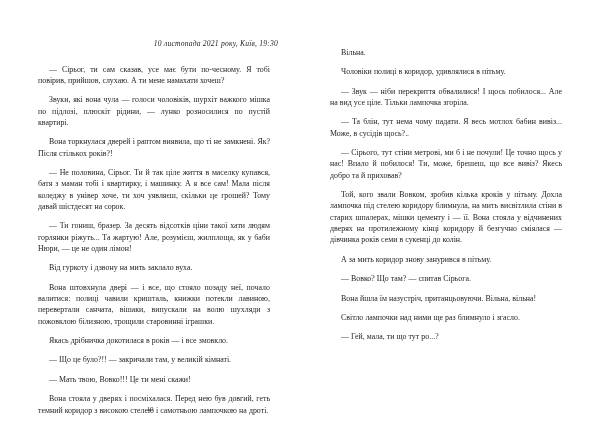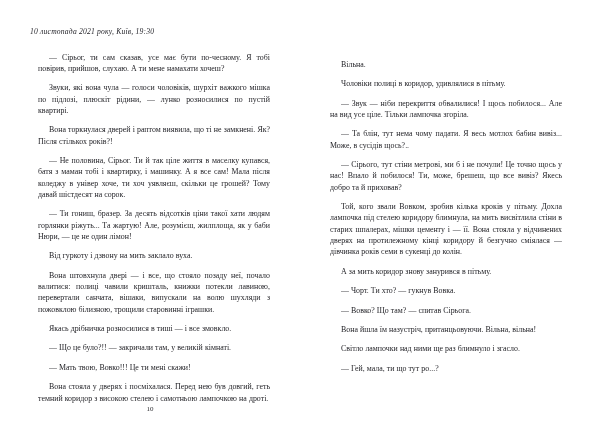--- a/index.html
+++ b/index.html
@@ -25,28 +25,29 @@
   .page {
     position: relative;
     box-sizing: border-box;
     width: 300px;
     height: 431px;
   }
   .page-left {
     padding: 28px 22px 0 30px;
   }
   .page-right {
-    padding: 28px 30px 0 22px;
+    padding: 16px 30px 0 22px;
   }
   .running-head {
+    text-align: right;
     font-style: italic;
     font-size: 7.6px;
     letter-spacing: 0.2px;
     color: #24242a;
-    margin: 0 0 16px 0;
+    margin: 12px 0 16px 0;
     line-height: 1;
   }
   .spacer-head {
     height: 23px;
   }
   .body-text p {
     margin: 8px;
     font-size: 7.9px;
     line-height: 11.35px;
     text-align: justify;
@@ -76,39 +77,38 @@
   <div class="page page-left">
     <div class="running-head">10 листопада 2021 року, Київ, 19:30</div>
     <div class="body-text">
       <p>— Сірьог, ти сам сказав, усе має бути по-чесному. Я тобі повірив, прийшов, слухаю. А ти мене намахати хочеш?</p>
       <p>Звуки, які вона чула — голоси чоловіків, шурхіт важкого мішка по підлозі, плюскіт рідини, — лунко розносилися по пустій квартирі.</p>
       <p>Вона торкнулася дверей і раптом виявила, що ті не замкнені. Як? Після стількох років?!</p>
       <p>— Не половина, Сірьог. Ти й так ціле життя в маселку купався, батя з маман тобі і квартирку, і машинку. А я все сам! Мала після коледжу в універ хоче, ти хоч уявляєш, скільки це грошей? Тому давай шістдесят на сорок.</p>
       <p>— Ти гониш, бразер. За десять відсотків ціни такої хати людям горлянки ріжуть... Та жартую! Але, розумієш, жилплоща, як у баби Нюри, — це не один лімон!</p>
       <p>Від гуркоту і дзвону на мить заклало вуха.</p>
       <p>Вона штовхнула двері — і все, що стояло позаду неї, почало валитися: полиці чавили кришталь, книжки потекли лавиною, перевертали санчата, вішаки, випускали на волю шухляди з пожовклою білизною, трощили старовинні іграшки.</p>
-      <p>Якась дрібничка розносилися в тиші — і все змовкло.</p>
+      <p>Якась дрібничка докотилася в років — і все змовкло.</p>
       <p>— Що це було?!! — закричали там, у великій кімнаті.</p>
       <p>— Мать твою, Вовко!!! Це ти мені скажи!</p>
       <p>Вона стояла у дверях і посміхалася. Перед нею був довгий, геть темний коридор з високою стелею і самотньою лампочкою на дроті.</p>
     </div>
     <div class="page-number">10</div>
   </div>
 
   <div class="page page-right">
     <div class="spacer-head"></div>
     <div class="body-text">
       <p>Вільна.</p>
       <p>Чоловіки полиці в коридор, удивлялися в пітьму.</p>
       <p>— Звук — ніби перекриття обвалилися! І щось побилося... Але на вид усе ціле. Тільки лампочка згоріла.</p>
       <p>— Та блін, тут нема чому падати. Я весь мотлох бабин вивіз... Може, в сусідів щось?..</p>
       <p>— Сірього, тут стіни метрові, ми б і не почули! Це точно щось у нас! Впало й побилося! Ти, може, брешеш, що все вивіз? Якесь добро та й приховав?</p>
       <p>Той, кого звали Вовком, зробив кілька кроків у пітьму. Дохла лампочка під стелею коридору блимнула, на мить висвітлила стіни в старих шпалерах, мішки цементу і — її. Вона стояла у відчинених дверях на протилежному кінці коридору й безгучно сміялася — дівчинка років семи в сукенці до колін.</p>
       <p>А за мить коридор знову занурився в пітьму.</p>
-      <p>— Чорт. Ти хто? — гукнув Вовка.</p>
       <p>— Вовко? Що там? — спитав Сірьога.</p>
       <p>Вона йшла їм назустріч, пританцьовуючи. Вільна, вільна!</p>
       <p>Світло лампочки над ними ще раз блимнуло і згасло.</p>
       <p>— Гей, мала, ти що тут ро...?</p>
     </div>
   </div>
 
 </div>
 
 </body></html>

